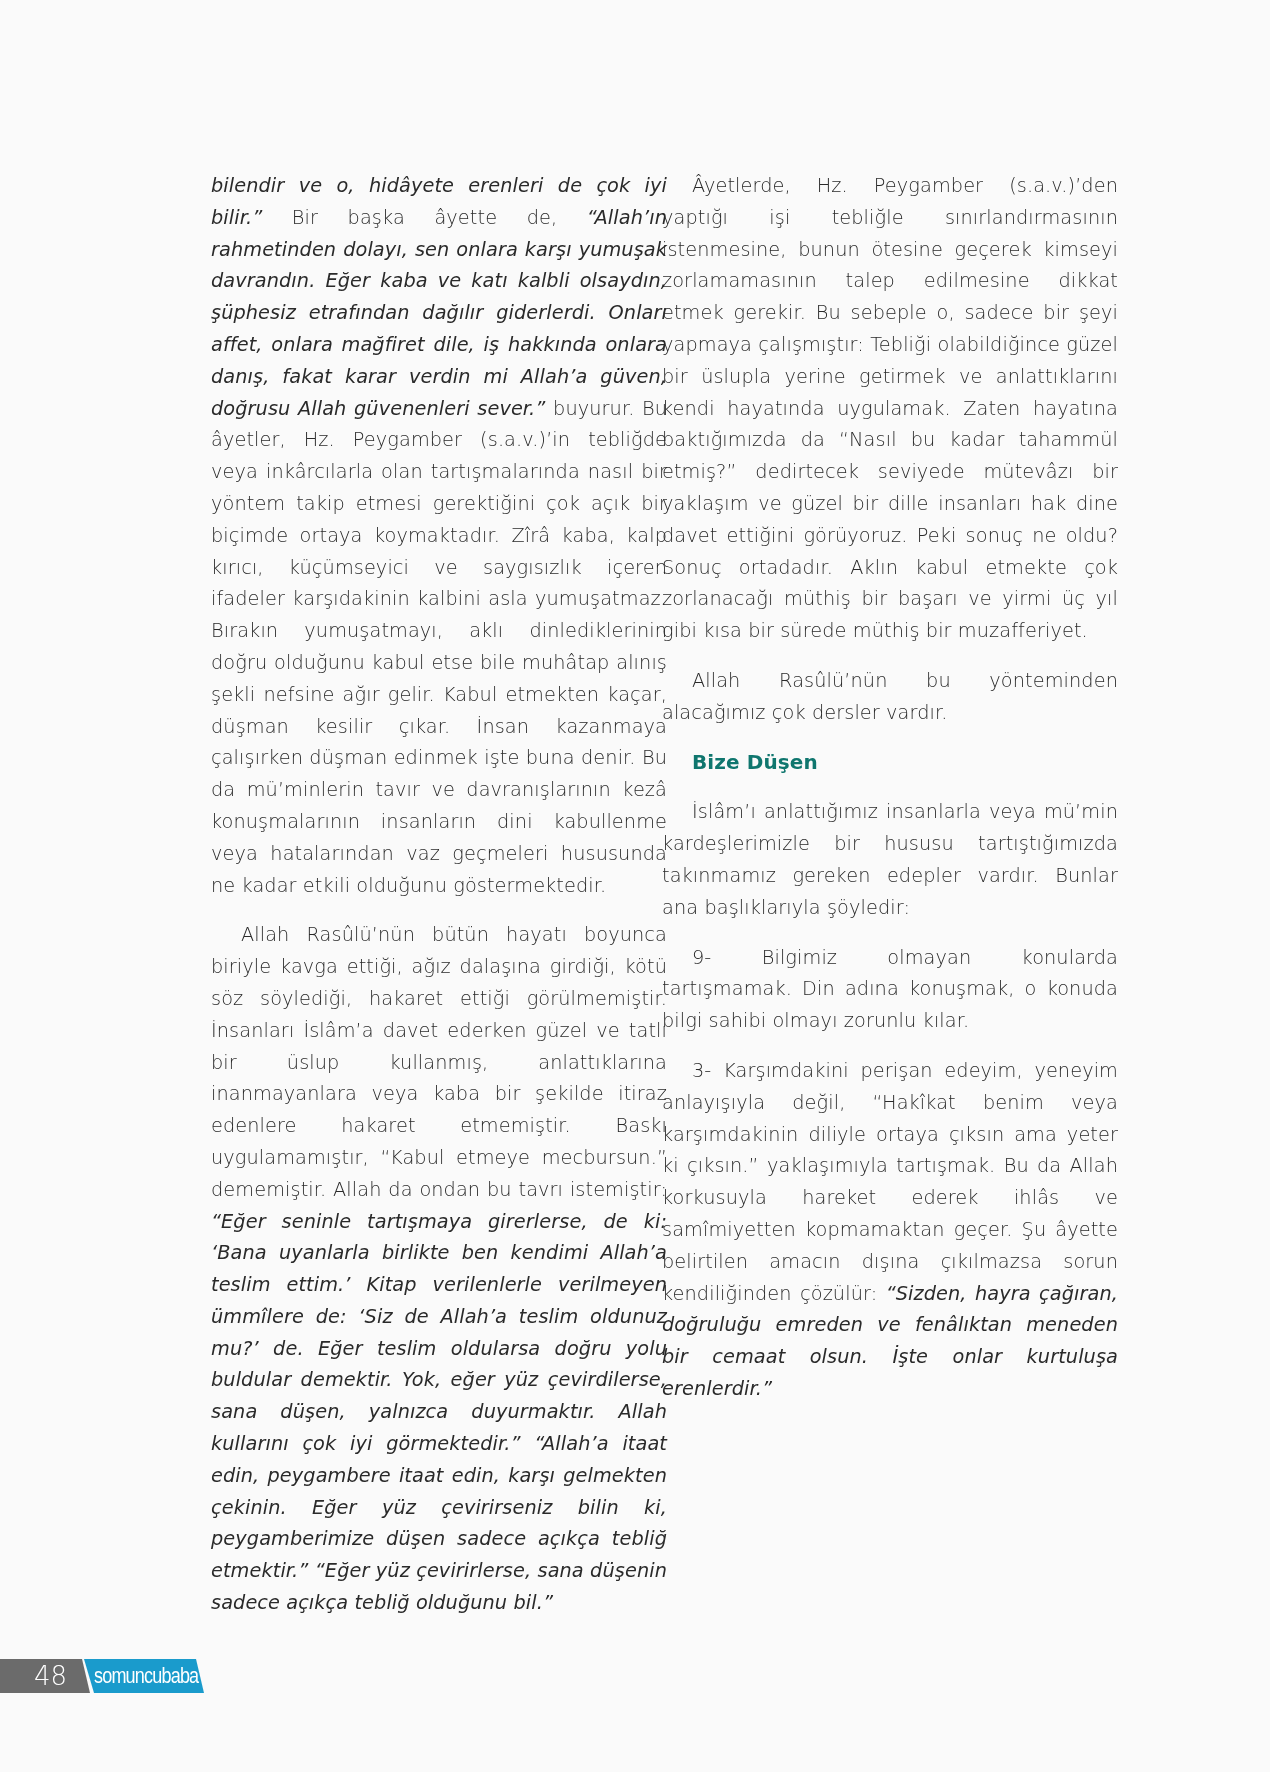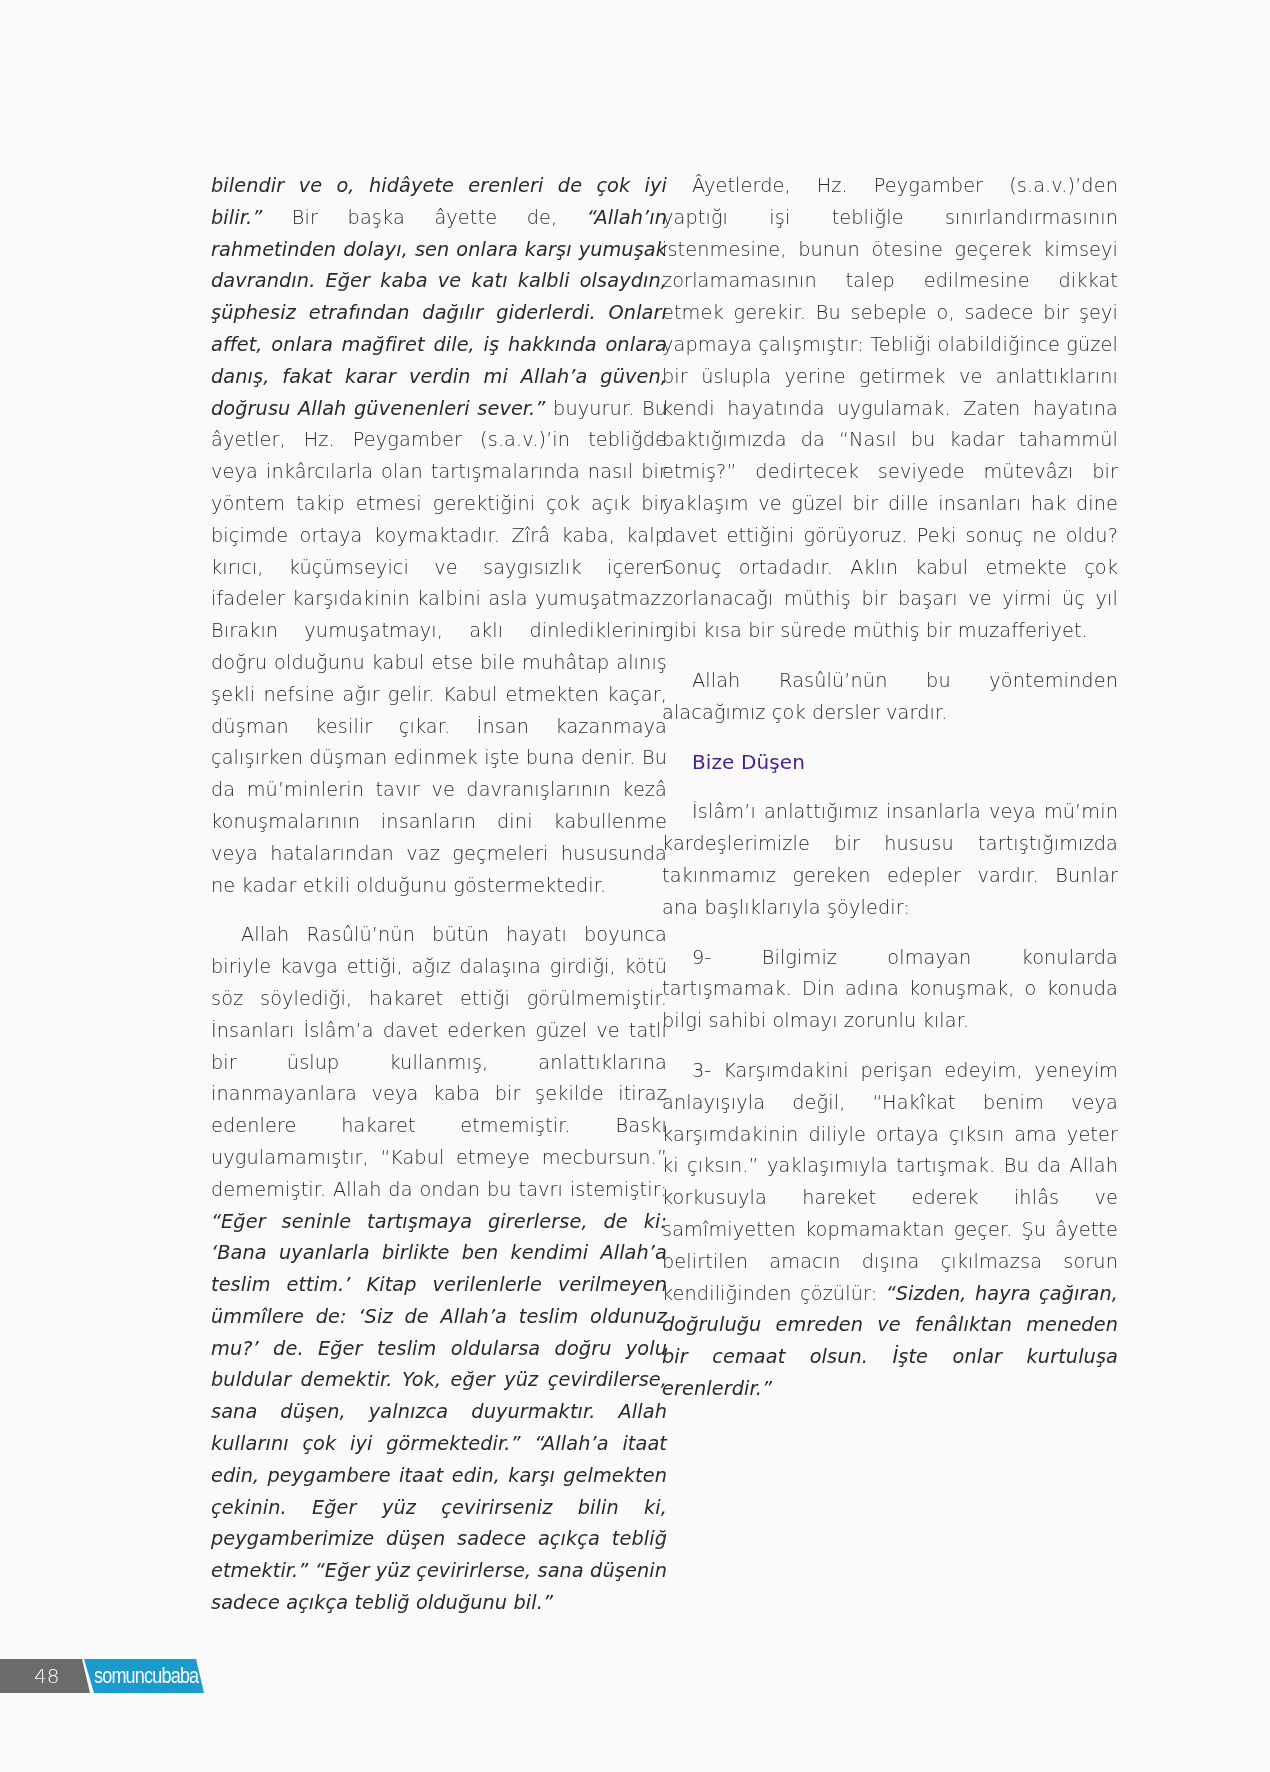--- a/index.html
+++ b/index.html
@@ -26,40 +26,40 @@
   .col-right { left: 628px; }
   .column p {
     margin: 0 0 18px 0;
     text-indent: 30px;
   }
   .column p.no-indent { text-indent: 0; }
   .column h3 {
     margin: 0 0 18px 0;
     padding-left: 30px;
     font-size: 20px;
-    font-weight: normal;
-    color: #4c1d95;
+    font-weight: bold;
+    color: #0f766e;
     line-height: 31.8px;
   }
   .q { font-style: italic; }
   .footer {
     position: absolute;
     left: 0; top: 1659px;
     height: 34px;
     width: 210px;
   }
   .page-num-bar {
     position: absolute; left: 0; top: 0;
     width: 90px; height: 34px;
     background: #6b6b6b;
     clip-path: polygon(0 0, 82px 0, 90px 34px, 0 34px);
   }
   .page-num {
     position: absolute; left: 34px; top: 1px;
-    font-size: 20px; line-height: 32px;
+    font-size: 26px; line-height: 32px;
     color: #ffffff;
     font-family: "DejaVu Sans", sans-serif;
     font-weight: 300;
   }
   .brand-bar {
     position: absolute; left: 84px; top: 0;
     width: 120px; height: 34px;
     background: #1a9bcc;
     clip-path: polygon(0 0, 112px 0, 120px 34px, 10px 34px);
   }

